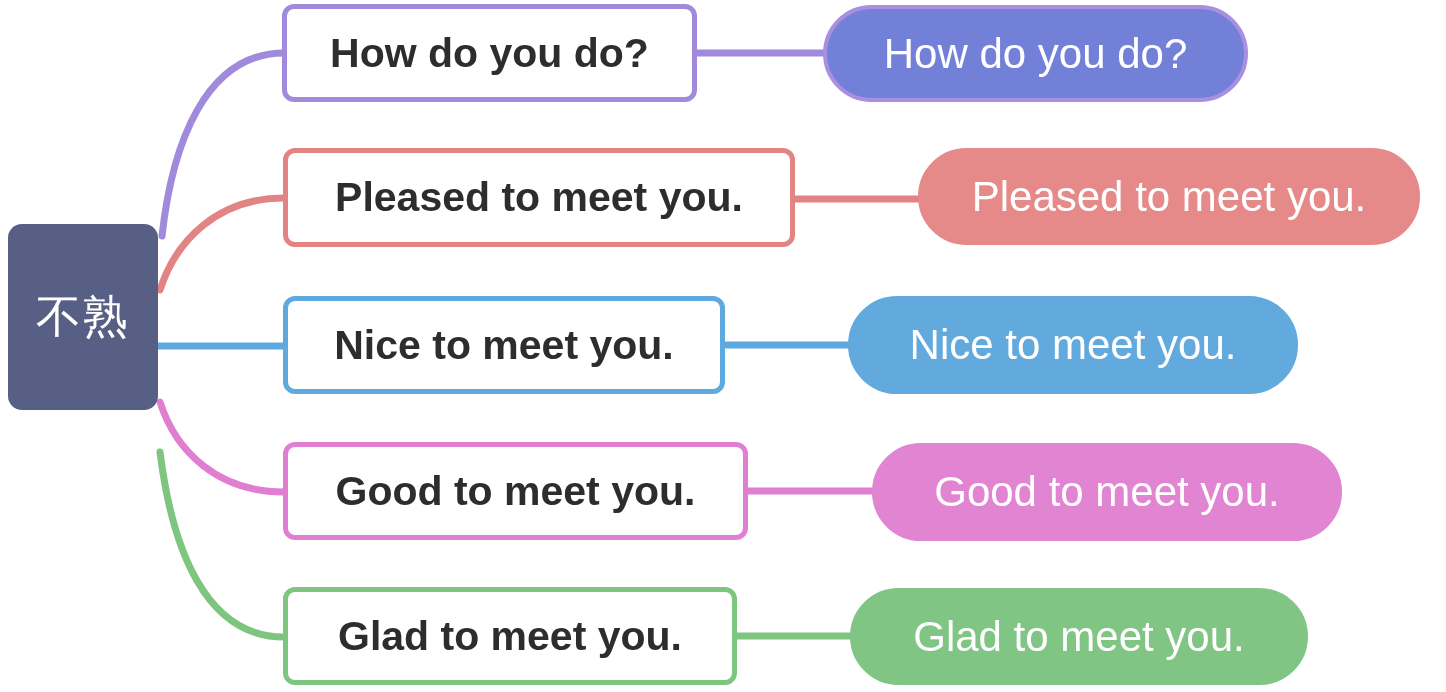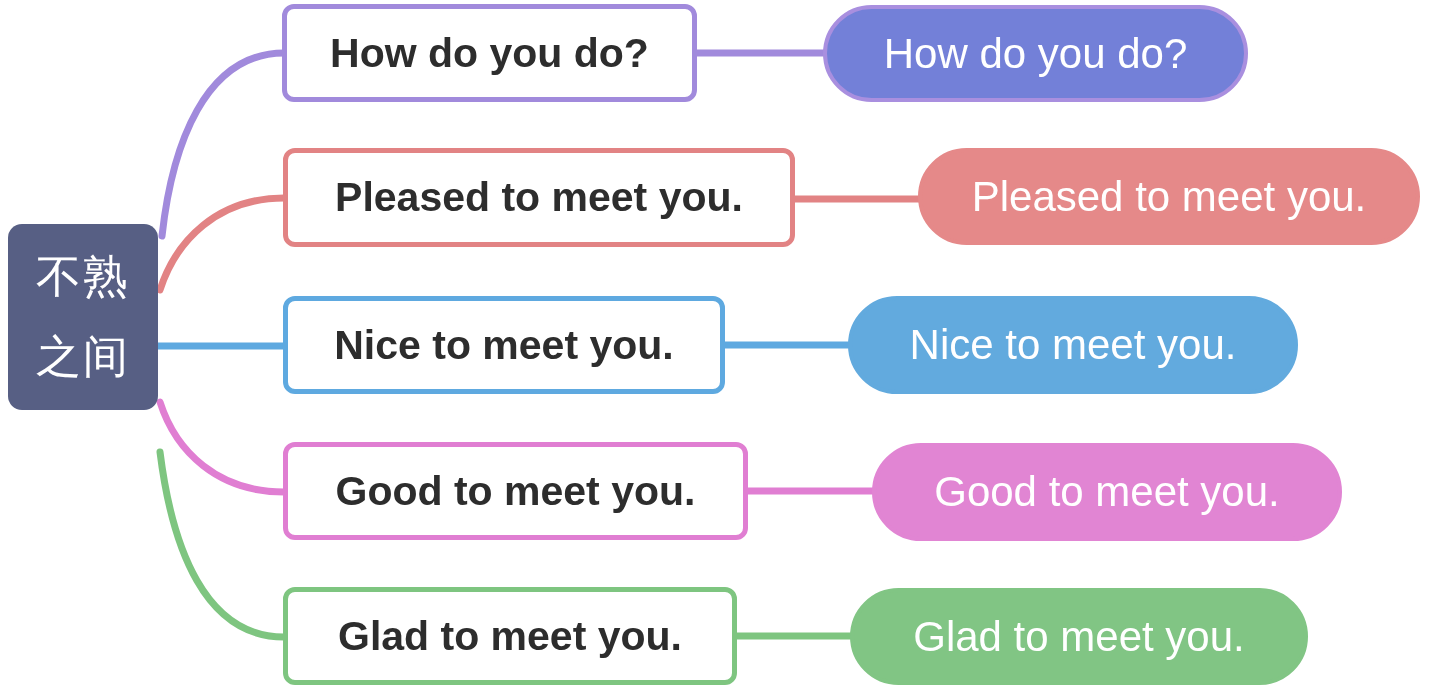--- a/index.html
+++ b/index.html
@@ -110,21 +110,20 @@
     <path class="stroke-blue" d="M 158 346 L 284 346"></path>
     <path class="stroke-blue" d="M 725 345 L 851 345"></path>
     <path class="stroke-pink" d="M 160 402 C 176 452, 218 492, 284 492"></path>
     <path class="stroke-pink" d="M 748 491 L 875 491"></path>
     <path class="stroke-green" d="M 160 452 C 172 548, 205 637, 284 637"></path>
     <path class="stroke-green" d="M 737 636 L 853 636"></path>
   </svg>
 
   <div class="root-node">
     <span>不熟</span>
-    <span>之间</span>
   </div>
 
   <div class="branch-box border-purple box-1">
     <span>How do you do?</span>
   </div>
   <div class="pill pill-purple pill-1">
     <span>How do you do?</span>
   </div>
 
   <div class="branch-box border-salmon box-2">

